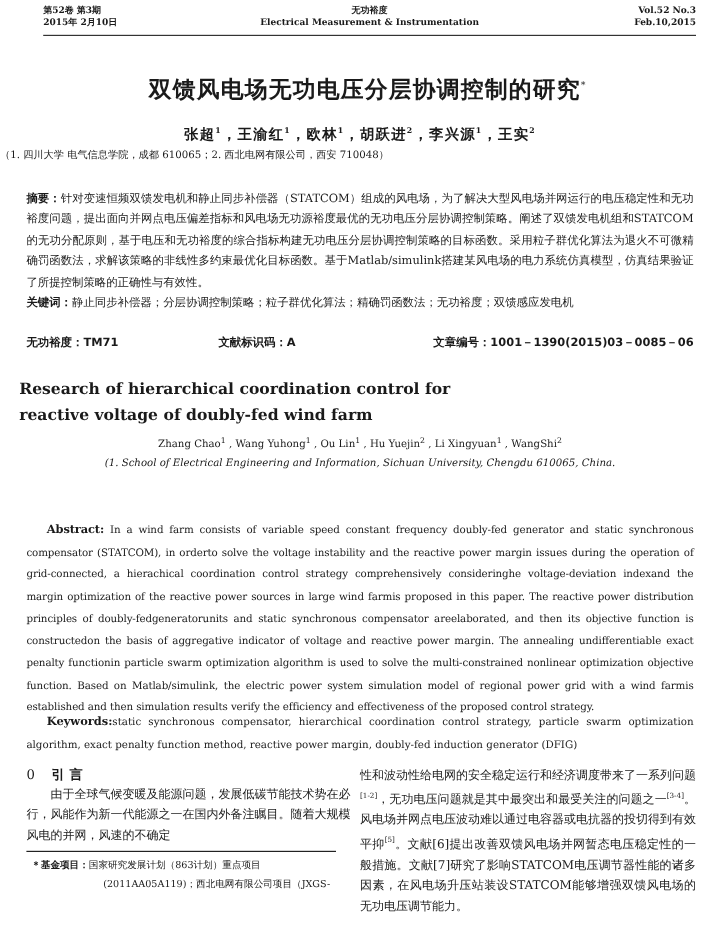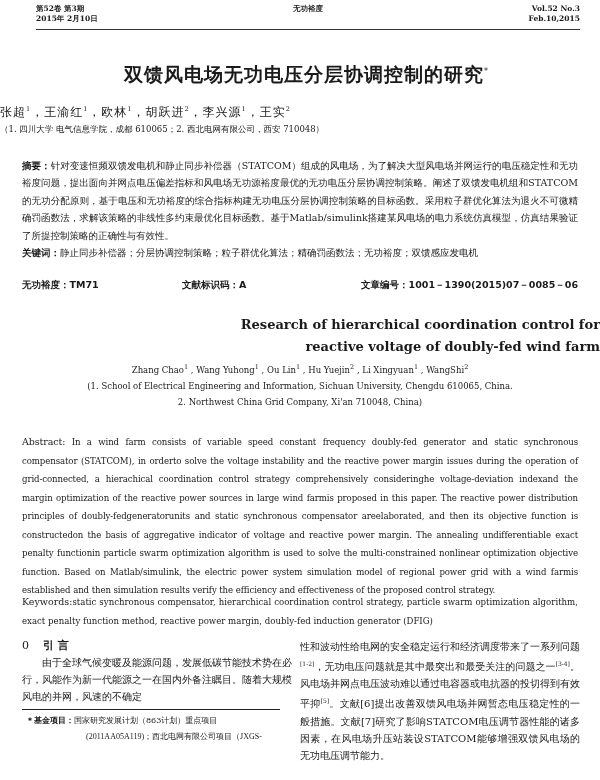--- a/index.html
+++ b/index.html
@@ -7,54 +7,55 @@
     width: 600px; height: 780px; overflow: hidden; position: relative;
     font-family: "DejaVu Serif", "Liberation Serif", serif; color: #1a1a1a;
   }
   .hdr { position: absolute; left: 20px; right: 20px; top: 4px; height: 36px; font-size: 7.5px; line-height: 10px; margin-left: 16px; }
   .hdr .l { position: absolute; left: 0; top: 0; font-weight: bold; }
   .hdr .c { position: absolute; left: 0; right: 0; top: 0; text-align: center; font-weight: bold; }
   .hdr .r { position: absolute; right: 0; top: 0; text-align: right; font-weight: bold; }
   .hdr .rule { position: absolute; left: 0; right: 0; top: 25px; border-top: 1.3px solid #333; }
   .title-cn { position: absolute; left: 0; right: 0; top: 62px; text-align: center; font-family: "DejaVu Sans", sans-serif; font-weight: bold; font-size: 19px; letter-spacing: 1px; margin-left: 13px; }
   .title-cn sup { font-size: 8px; font-weight: normal; vertical-align: super; }
-  .authors-cn { position: absolute; left: 0; right: 0; top: 104px; font-size: 12px; letter-spacing: 1px; }
+  .authors-cn { position: absolute; left: 0; right: 0; top: 104px; text-align: center; font-size: 12px; letter-spacing: 1px; font-weight: bold; }
   .authors-cn sup, .authors-en sup { font-size: 6.5px; }
   .aff-cn { position: absolute; left: 0; right: 0; top: 124px; text-align: left; font-size: 8.5px; }
   .abs-cn { position: absolute; left: 22px; right: 22px; top: 157px; font-size: 9.5px; line-height: 17.4px; text-align: justify; }
   .abs-cn b, .meta-cn b { font-family: "DejaVu Sans", sans-serif; font-weight: bold; }
   .meta-cn { position: absolute; left: 22px; right: 22px; top: 279px; height: 16px; font-size: 9.5px; }
   .meta-cn span { position: absolute; top: 0; }
-  .title-en { position: absolute; left: 16px; right: 0; top: 314px; text-align: right; font-family: "DejaVu Serif", serif; font-weight: bold; font-size: 13px; line-height: 22px; }
+  .title-en { position: absolute; left: 16px; right: 0; top: 314px; text-align: left; font-family: "DejaVu Serif", serif; font-weight: bold; font-size: 13px; line-height: 22px; }
   .authors-en { position: absolute; left: 0; right: 0; top: 363px; text-align: center; font-size: 8.5px; }
-  .aff-en { position: absolute; left: 0; right: 0; top: 378px; text-align: center; font-size: 8.5px; line-height: 16px; }
+  .aff-en { position: absolute; left: 0; right: 0; top: 378px; text-align: center; font-size: 8.5px; font-style: italic; line-height: 16px; }
   .abs-en { position: absolute; left: 22px; right: 22px; top: 433px; font-size: 8.6px; line-height: 18.5px; text-align: justify; letter-spacing: -0.1px; }
-  .abs-en b, .kw-en b { font-weight: normal; font-size: 9.5px; }
+  .abs-en b, .kw-en b { font-weight: bold; font-size: 9.5px; margin-left: 17px; }
   .kw-en { position: absolute; left: 22px; right: 22px; top: 593px; font-size: 8.6px; line-height: 18.5px; text-align: justify; }
   .col-left { position: absolute; left: 22px; width: 270px; top: 637px; font-size: 10px; line-height: 17px; }
   .sec-head { font-family: "DejaVu Sans", sans-serif; font-weight: bold; font-size: 11px; }
   .sec-head .num { font-family: "DejaVu Serif", serif; font-weight: normal; margin-right: 14px; }
   .col-left .para { text-indent: 2em; text-align: justify; }
   .fn-rule { position: absolute; left: 22px; width: 258px; top: 709px; border-top: 1px solid #222; }
   .footnote { position: absolute; left: 26px; width: 250px; top: 713px; font-size: 8px; line-height: 16px; }
   .footnote .lbl { font-family: "DejaVu Sans", sans-serif; font-weight: bold; margin-top: 32px; }
-  .footnote .indent { padding-left: 60px; display: block; font-family: Liberation Serif, serif; }
+  .footnote .indent { padding-left: 60px; display: block; }
   .col-right { position: absolute; left: 300px; width: 280px; top: 638px; font-size: 10px; line-height: 17px; text-align: justify; }
   .col-right sup { font-size: 6px; }
 </style>
 </head>
 <body>
 
 <div class="hdr">
   <div class="l">
     <div>第52卷  第3期</div>
     <div>2015年  2月10日</div>
   </div>
   <div class="c">
     <div>无功裕度</div>
+    <div>Electrical Measurement &amp; Instrumentation</div>
   </div>
   <div class="r">
     <div>Vol.52 No.3</div>
     <div>Feb.10,2015</div>
   </div>
   <div class="rule"></div>
 </div>
 
 <div class="title-cn"><span>双馈风电场无功电压分层协调控制的研究</span><sup>*</sup></div>
 
@@ -63,33 +64,32 @@
 <div class="aff-cn">（1. 四川大学 电气信息学院，成都 610065；2. 西北电网有限公司，西安 710048）</div>
 
 <div class="abs-cn">
   <b>摘要：</b><span>针对变速恒频双馈发电机和静止同步补偿器（STATCOM）组成的风电场，为了解决大型风电场并网运行的电压稳定性和无功裕度问题，提出面向并网点电压偏差指标和风电场无功源裕度最优的无功电压分层协调控制策略。阐述了双馈发电机组和STATCOM的无功分配原则，基于电压和无功裕度的综合指标构建无功电压分层协调控制策略的目标函数。采用粒子群优化算法为退火不可微精确罚函数法，求解该策略的非线性多约束最优化目标函数。基于Matlab/simulink搭建某风电场的电力系统仿真模型，仿真结果验证了所提控制策略的正确性与有效性。</span><br>
   <b>关键词：</b><span>静止同步补偿器；分层协调控制策略；粒子群优化算法；精确罚函数法；无功裕度；双馈感应发电机</span>
 </div>
 
 <div class="meta-cn">
   <span style="left:0;"><b>无功裕度：TM71</b></span>
   <span style="left:160px;"><b>文献标识码：A</b></span>
-  <span style="right:0;"><b>文章编号：1001－1390(2015)07－0085－06</b></span>
+  <span style="right:0;"><b>文章编号：1001－1390(2015)03－0085－06</b></span>
 </div>
 
 <div class="title-en">
   <div>Research of hierarchical coordination control for</div>
   <div>reactive voltage of doubly-fed wind farm</div>
 </div>
 
 <div class="authors-en" id="authors-en"><span>Zhang Chao</span><sup>1</sup> , <span>Wang Yuhong</span><sup>1</sup> , <span>Ou Lin</span><sup>1</sup> , <span>Hu Yuejin</span><sup>2</sup> , <span>Li Xingyuan</span><sup>1</sup> , <span>WangShi</span><sup>2</sup></div>
 
 <div class="aff-en">
   <div>(1. School of Electrical Engineering and Information, Sichuan University, Chengdu 610065, China.</div>
-  <div>2. Northwest China Grid Company, Xi'an 710048, China)</div>
 </div>
 
 <div class="abs-en">
   <b>Abstract:</b><span> In a wind farm consists of variable speed constant frequency doubly-fed generator and static synchronous compensator (STATCOM), in orderto solve the voltage instability and the reactive power margin issues during the operation of grid-connected, a hierachical coordination control strategy comprehensively consideringhe voltage-deviation indexand the margin optimization of the reactive power sources in large wind farmis proposed in this paper. The reactive power distribution principles of doubly-fedgeneratorunits and static synchronous compensator areelaborated, and then its objective function is constructedon the basis of aggregative indicator of voltage and reactive power margin. The annealing undifferentiable exact penalty functionin particle swarm optimization algorithm is used to solve the multi-constrained nonlinear optimization objective function. Based on Matlab/simulink, the electric power system simulation model of regional power grid with a wind farmis established and then simulation results verify the efficiency and effectiveness of the proposed control strategy.</span>
 </div>
 
 <div class="kw-en">
   <b>Keywords:</b><span>static synchronous compensator, hierarchical coordination control strategy, particle swarm optimization algorithm, exact penalty function method, reactive power margin, doubly-fed induction generator (DFIG)</span>
 </div>
 

